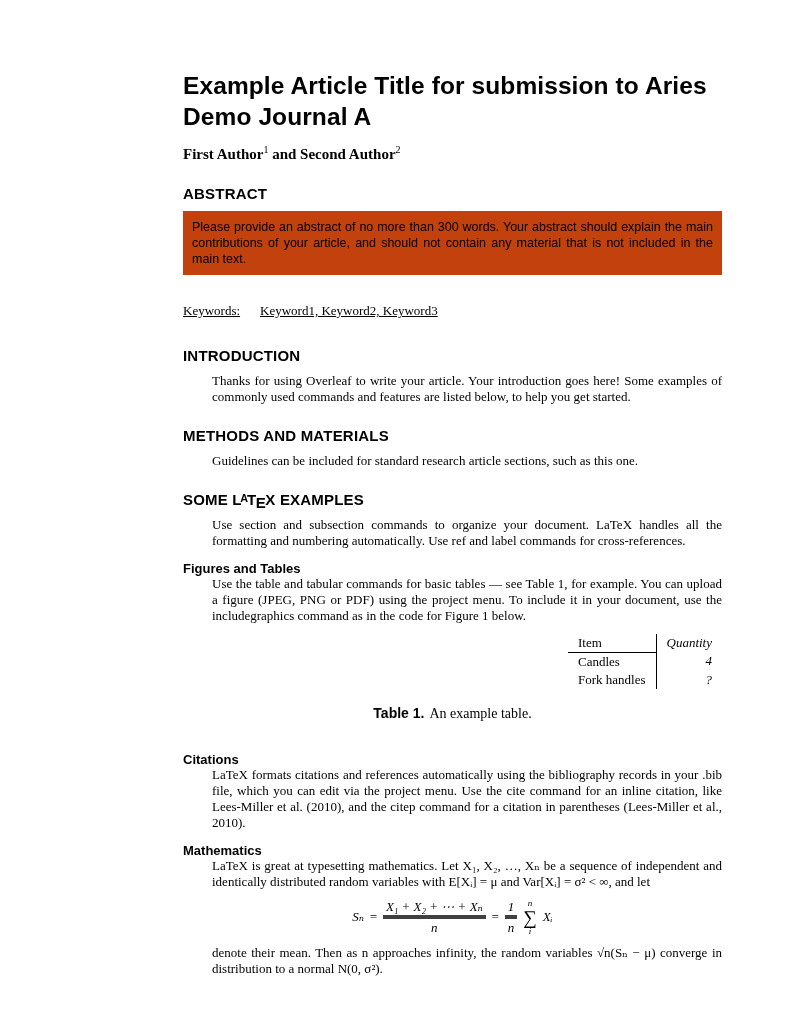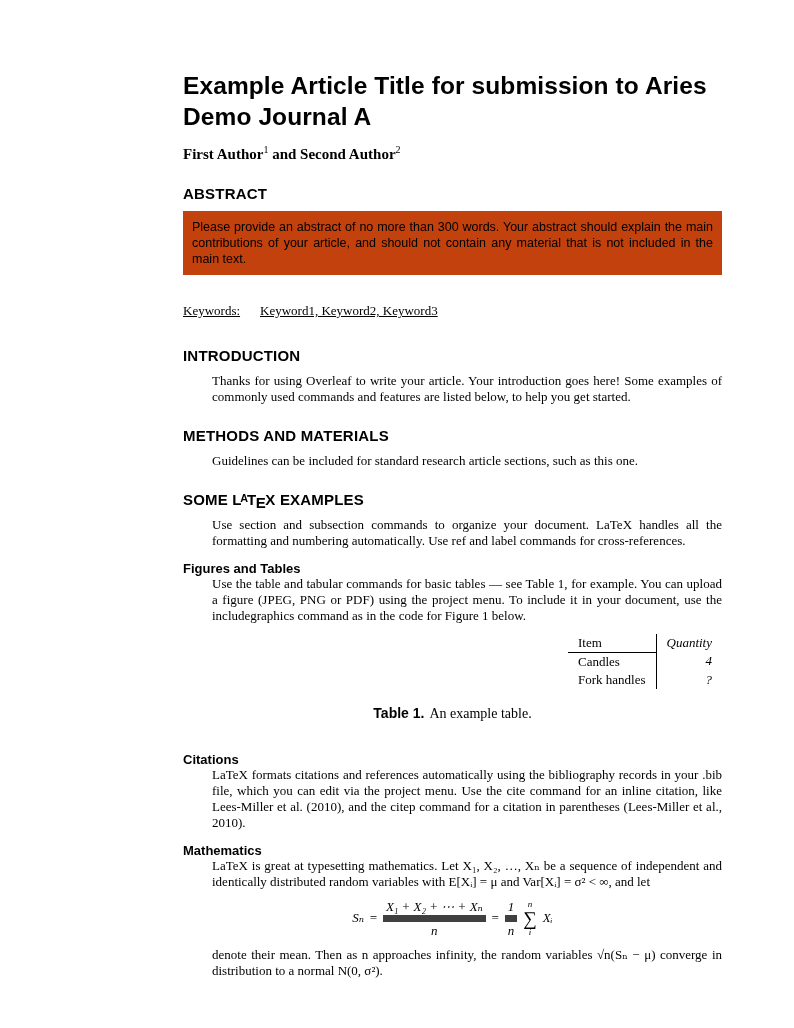--- a/index.html
+++ b/index.html
@@ -96,21 +96,21 @@
   .table-caption .cap-label {
     font-family: "Liberation Sans", "DejaVu Sans", sans-serif; font-weight: bold; margin-right: 5px;
   }
 
   
   .equation {
     display: flex; justify-content: center; align-items: center;
     font-size: 13px; font-style: italic; margin: 9px 0 9px 0; gap: 5px;
   }
   .frac { display: inline-flex; flex-direction: column; align-items: center; line-height: 15px; }
-  .frac .num { border-bottom: 7px solid #404040; padding: 0 3px 1px 3px; }
+  .frac .num { border-bottom: 4px solid #404040; padding: 0 3px 1px 3px; }
   .frac .den { padding-top: 1px; }
   .sum { display: inline-flex; flex-direction: column; align-items: center; line-height: 1; font-style: normal; margin: 0 1px; }
   .sum .limit { font-size: 9px; font-style: italic; line-height: 9px; }
   .sum .sigma { font-size: 19px; line-height: 19px; }
 </style>
 </head>
 <body>
 
 <div class="page">
   <div class="content">

